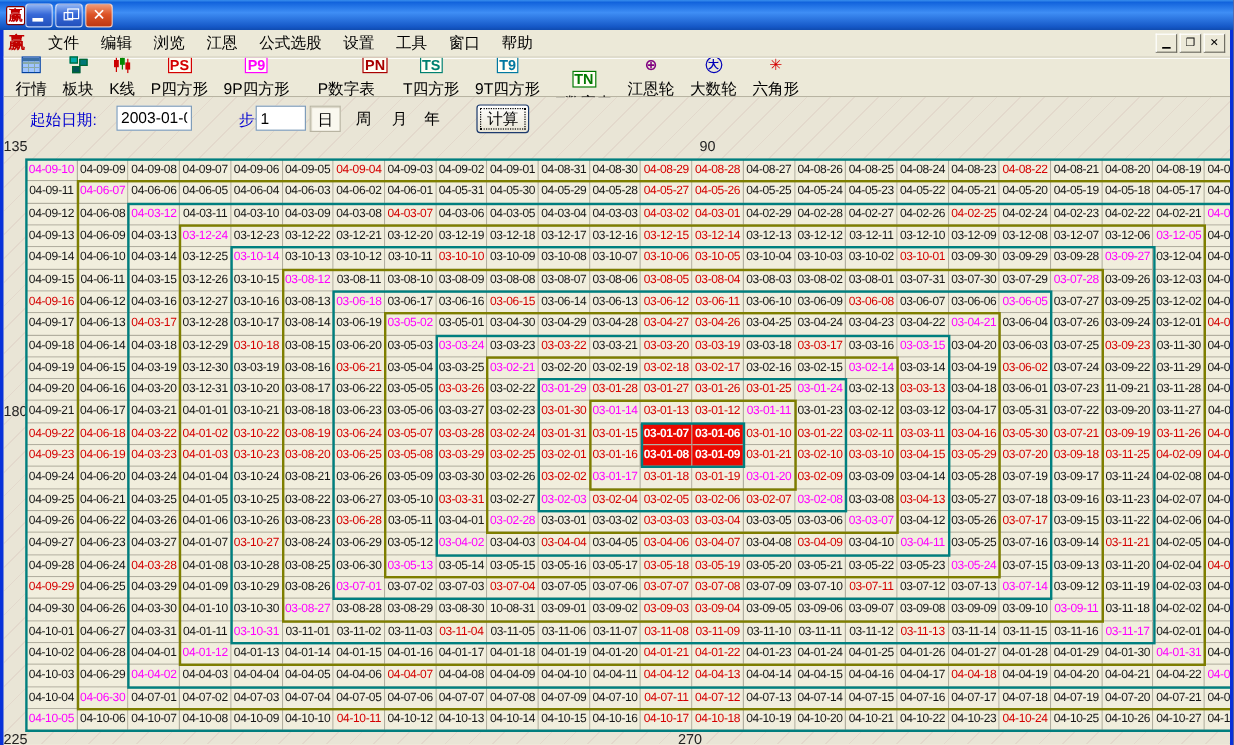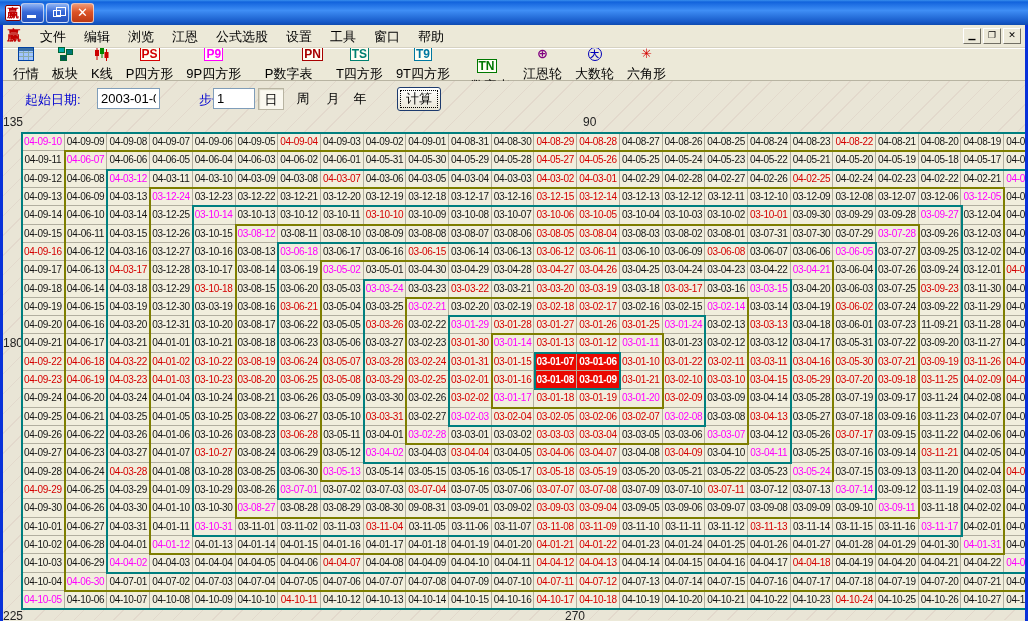--- a/index.html
+++ b/index.html
@@ -670,21 +670,21 @@
             <div class="cell c-k">04-04-27</div>
             <div class="cell c-k">04-09-30</div>
             <div class="cell c-k">04-06-26</div>
             <div class="cell c-k">04-03-30</div>
             <div class="cell c-k">04-01-10</div>
             <div class="cell c-k">03-10-30</div>
             <div class="cell c-m">03-08-27</div>
             <div class="cell c-k">03-08-28</div>
             <div class="cell c-k">03-08-29</div>
             <div class="cell c-k">03-08-30</div>
-            <div class="cell c-k">09-08-31</div>
+            <div class="cell c-k">10-08-31</div>
             <div class="cell c-k">03-09-01</div>
             <div class="cell c-k">03-09-02</div>
             <div class="cell c-r">03-09-03</div>
             <div class="cell c-r">03-09-04</div>
             <div class="cell c-k">03-09-05</div>
             <div class="cell c-k">03-09-06</div>
             <div class="cell c-k">03-09-07</div>
             <div class="cell c-k">03-09-08</div>
             <div class="cell c-k">03-09-09</div>
             <div class="cell c-k">03-09-10</div>

